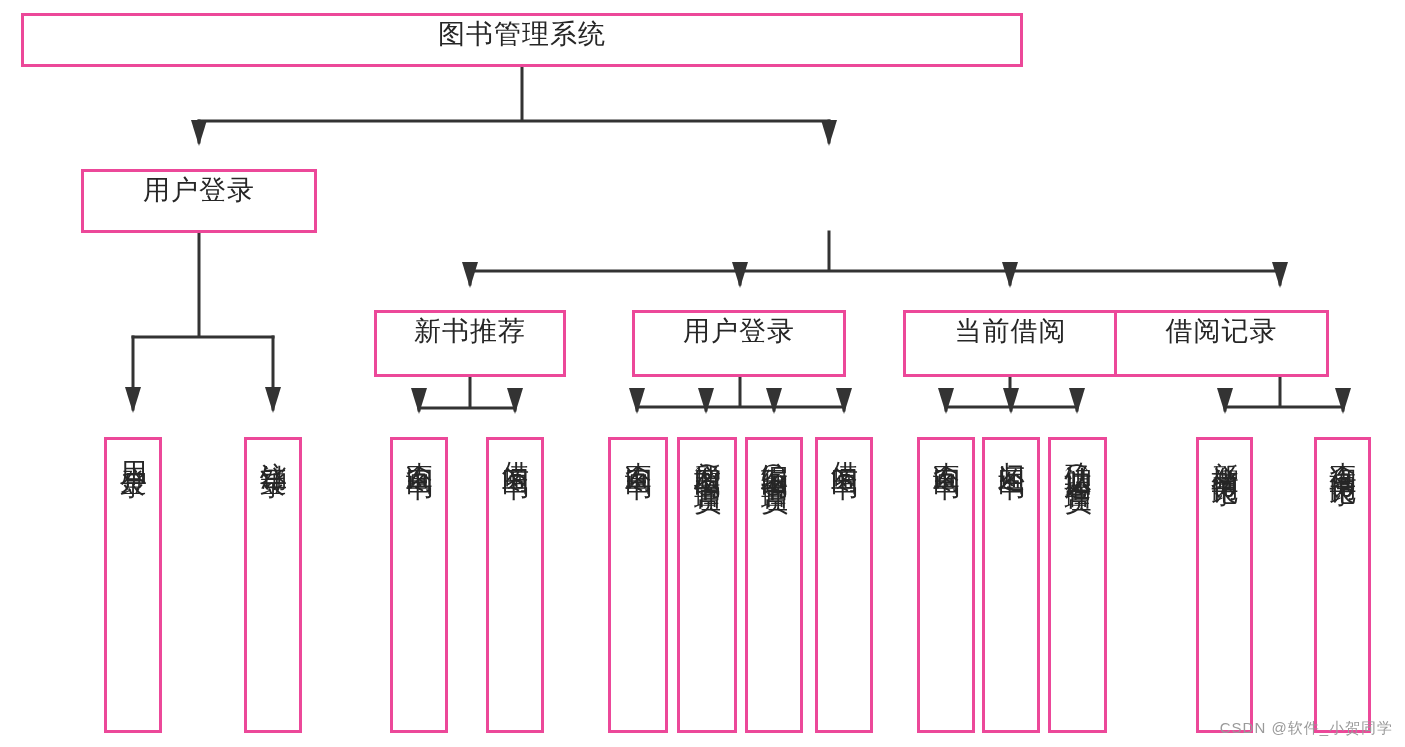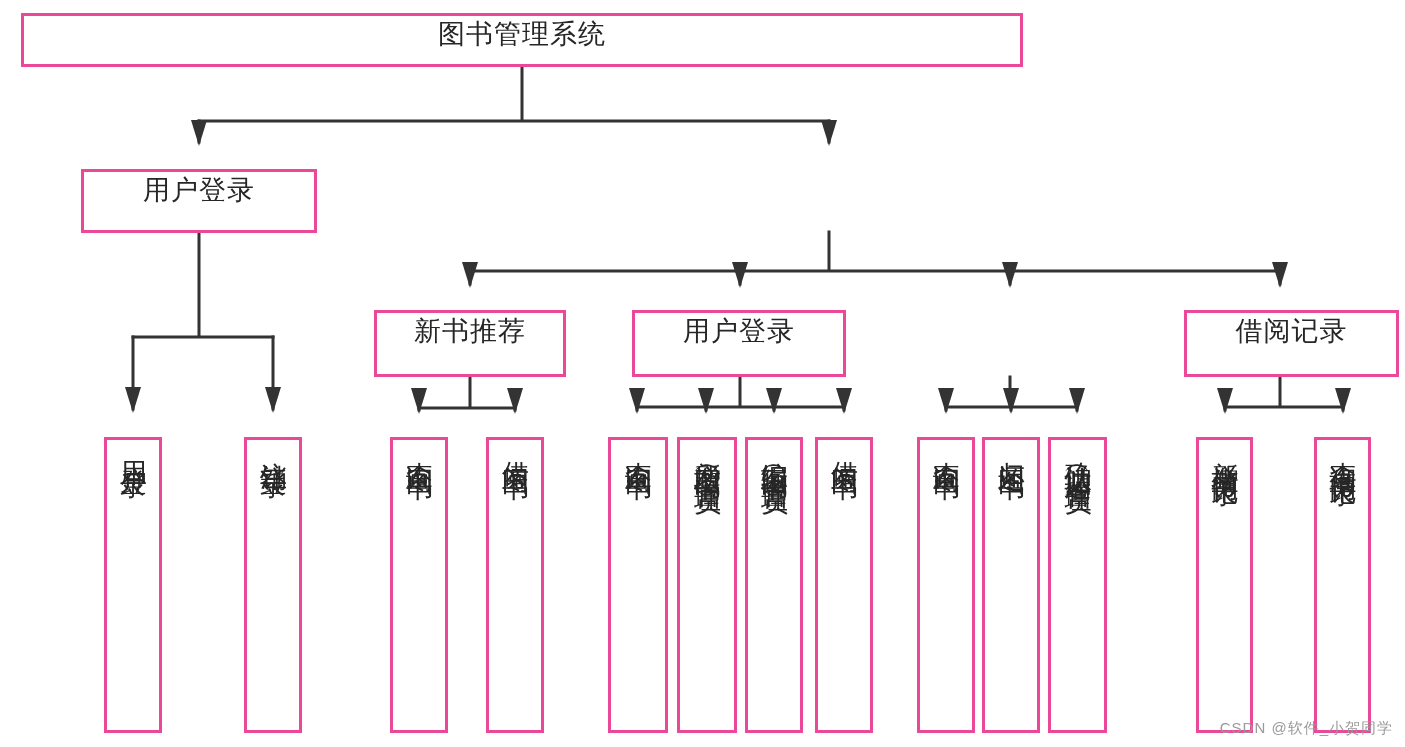--- a/index.html
+++ b/index.html
@@ -118,21 +118,24 @@
   <div class="node lv2" style="left:81px; width:236px;">
     <span class="lbl">用户登录</span>
   </div>
 
   <div class="node lv3" style="left:374px; width:192px;">
     <span class="lbl">新书推荐</span>
   </div>
   <div class="node lv3" style="left:632px; width:214px;">
     <span class="lbl">用户登录</span>
   </div>
-  <div class="node lv3" style="left:1184px; width:215px;">
+  <div class="node lv3" style="left:903px; width:215px;">
+    <span class="lbl">当前借阅</span>
+  </div>
+  <div class="node lv3" style="left:1114px; width:215px;">
     <span class="lbl">借阅记录</span>
   </div>
 
   <div class="node leaf" style="left:104px;">
     <span class="lbl">用户登录</span>
   </div>
   <div class="node leaf" style="left:244px;">
     <span class="lbl">注销登录</span>
   </div>
   <div class="node leaf" style="left:390px;">

